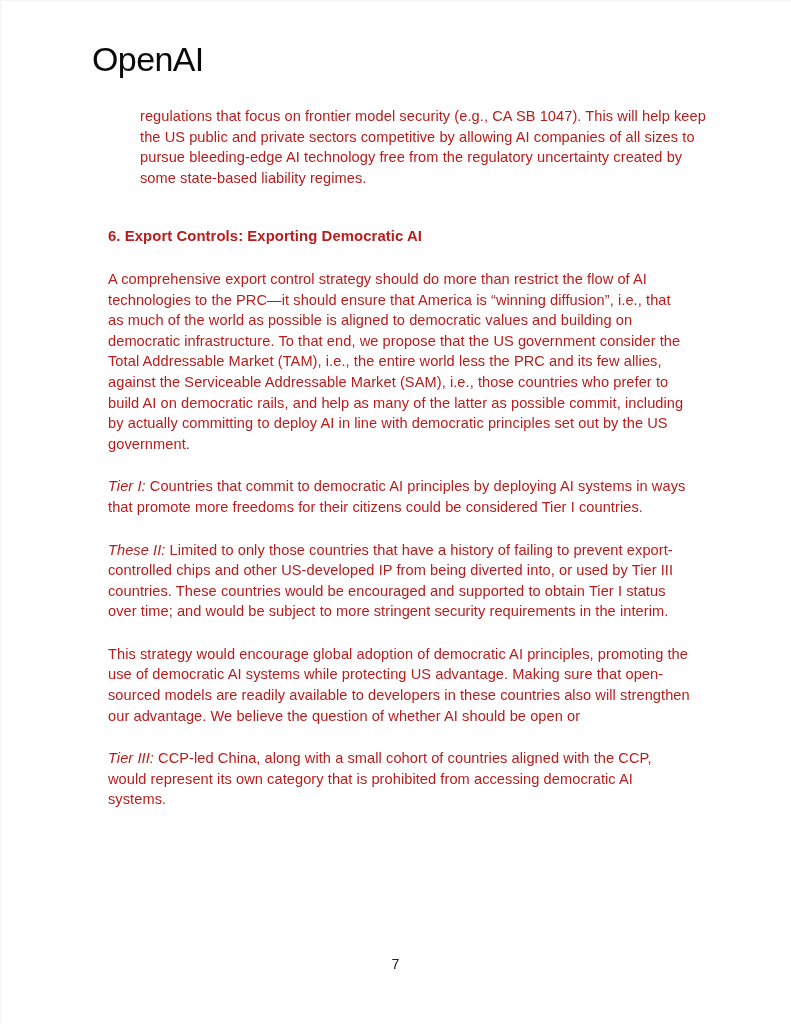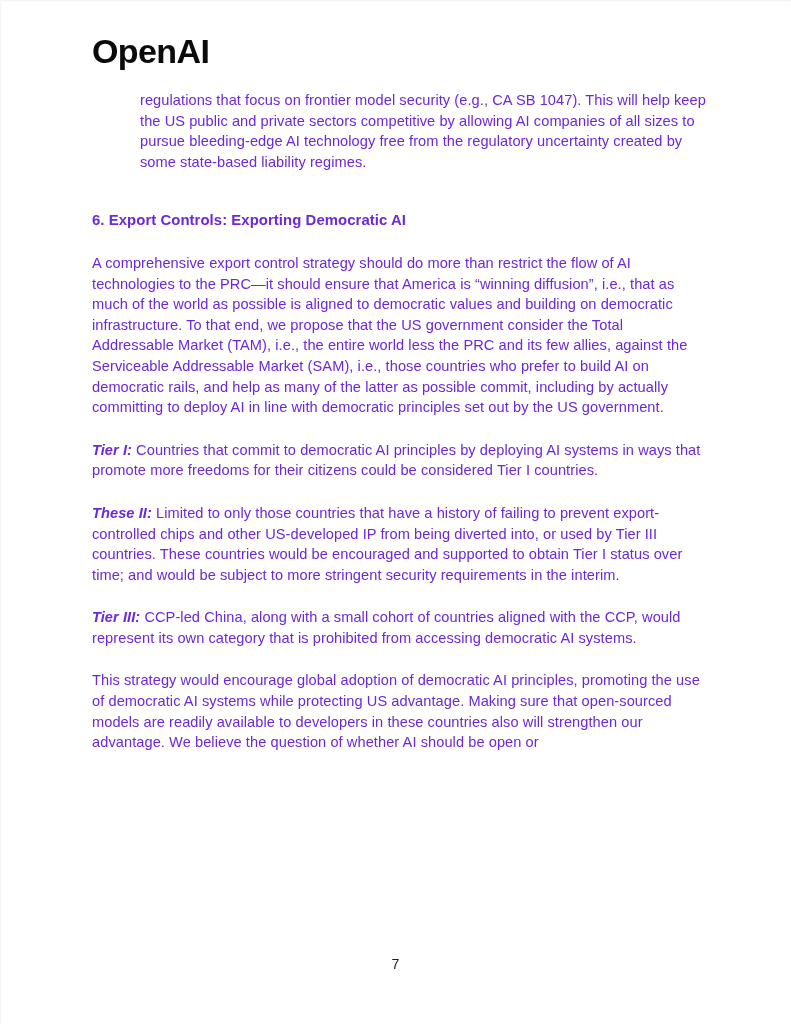--- a/index.html
+++ b/index.html
@@ -41,40 +41,41 @@
   
   .masthead {
     position: absolute;
     left: 92px;
     top: 31px;
     height: 40px;
   }
   .wordmark {
     font-family: "Liberation Sans", sans-serif;
     font-size: 34px;
-    font-weight: 700;
+    font-weight: 400;
     letter-spacing: -0.6px;
     color: #0b0b0b;
     line-height: 40px;
     white-space: nowrap;
+    margin-top: 8px;
   }
 
   
   .content {
     position: absolute;
     left: 92px;
     top: 90px;
     width: 614px;
   }
 
   p.body-text,
   p.body-text-indented,
   h2.section-heading {
-    margin: 0;
-    color: #6d28d9;
+    margin: 16px;
+    color: #b91c1c;
     font-size: 14.6px;
     line-height: 20.6px;
     letter-spacing: 0.005em;
   }
 
   p.body-text-indented {
     margin-left: 48px;
     width: 566px;
     margin-bottom: 0;
   }
@@ -91,21 +92,20 @@
   p.body-text {
     margin-top: 22px;
   }
 
   p.tier-para {
     margin-top: 22px;
   }
 
   .tier-label {
     font-style: italic;
-    font-weight: bold;
   }
 
   
   .page-number {
     position: absolute;
     left: 0;
     top: 955px;
     width: 791px;
     text-align: center;
     font-size: 14.2px;
@@ -135,23 +135,23 @@
 
 
     <p class="body-text tier-para">
       <em class="tier-label">Tier I:</em><span> Countries that commit to democratic AI principles by deploying AI systems in ways that promote more freedoms for their citizens could be considered Tier I countries.</span>
     </p>
 
     <p class="body-text tier-para">
       <em class="tier-label">These II:</em><span> Limited to only those countries that have a history of failing to prevent export-controlled chips and other US-developed IP from being diverted into, or used by Tier III countries. These countries would be encouraged and supported to obtain Tier I status over time; and would be subject to more stringent security requirements in the interim.</span>
     </p>
 
+    <p class="body-text">This strategy would encourage global adoption of democratic AI principles, promoting the use of democratic AI systems while protecting US advantage. Making sure that open-sourced models are readily available to developers in these countries also will strengthen our advantage. We believe the question of whether AI should be open or</p>
+
     <p class="body-text tier-para">
       <em class="tier-label">Tier III:</em><span> CCP-led China, along with a small cohort of countries aligned with the CCP, would represent its own category that is prohibited from accessing democratic AI systems.</span>
     </p>
-
-    <p class="body-text">This strategy would encourage global adoption of democratic AI principles, promoting the use of democratic AI systems while protecting US advantage. Making sure that open-sourced models are readily available to developers in these countries also will strengthen our advantage. We believe the question of whether AI should be open or</p>
 
   </div>
 
   <div class="page-number">7</div>
 
 </div>
 
 </body></html>

